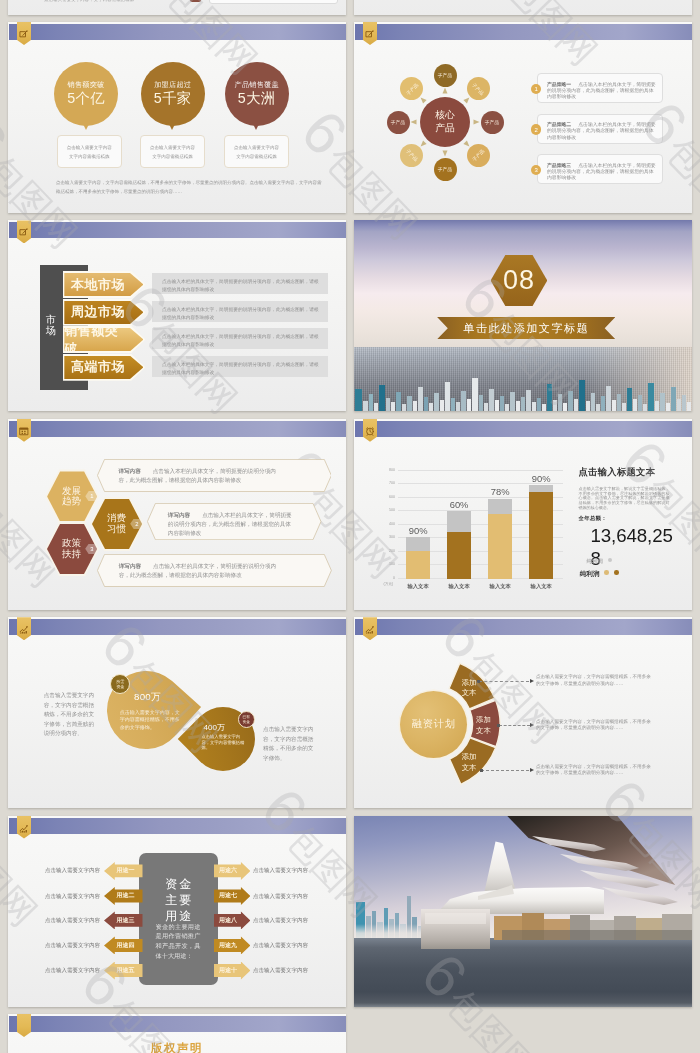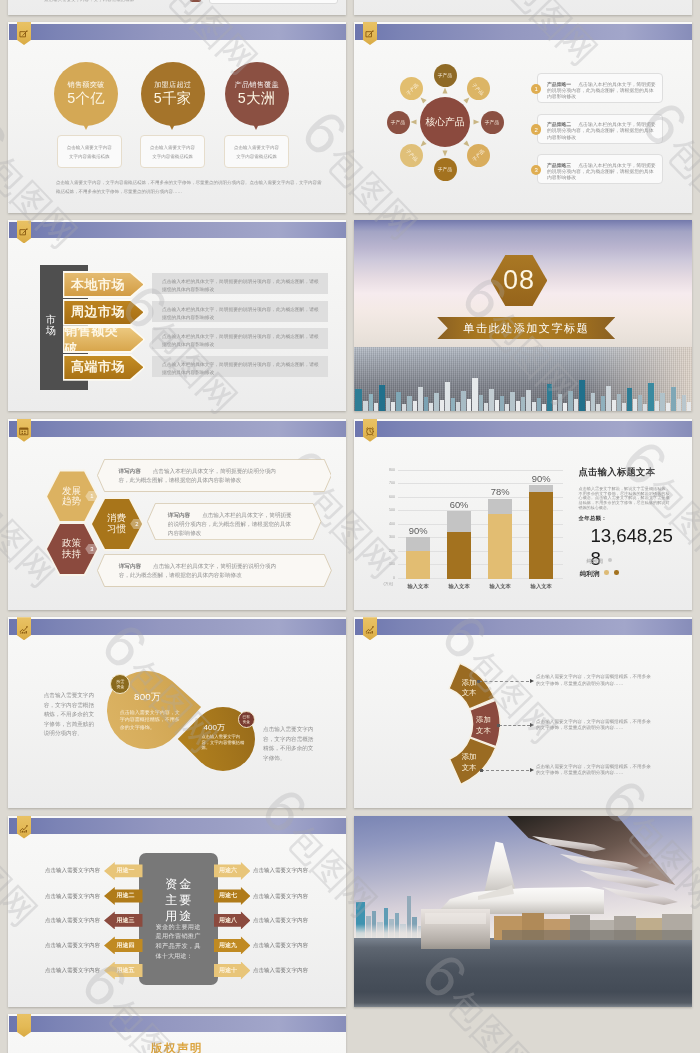--- a/index.html
+++ b/index.html
@@ -50,21 +50,21 @@
 .note{position:absolute;width:63.3px;height:31.2px;border:.8px solid #e6ddcc;border-radius:4px;
   background:#fafafa;display:flex;flex-direction:column;align-items:center;justify-content:center;
   font-size:4.5px;color:#919191;line-height:2.0}
 .n0{left:48.6px;top:113.3px}.n1{left:131.9px;top:113.3px}.n2{left:215.9px;top:113.3px}
 .sales-foot{position:absolute;left:48px;top:157px;width:266px;font-size:4.5px;color:#919191;line-height:1.96;text-align:left}
 
 
 .cp-wrap{position:absolute;left:36px;top:45px;width:110px;height:110px}
 .cp-arrows{position:absolute;left:0;top:0}
 .cp-center{position:absolute;left:30px;top:30px;width:50px;height:50px;border-radius:50%;background:#8b4a3e;
-  display:flex;flex-direction:row;align-items:center;justify-content:center;color:#fdf4e6;font-size:9.8px;line-height:1.32}
+  display:flex;flex-direction:column;align-items:center;justify-content:center;color:#fdf4e6;font-size:9.8px;line-height:1.32}
 .cp-item{position:absolute;width:23px;height:23px;border-radius:50%;display:flex;align-items:center;justify-content:center;
   color:#fdf4e6;font-size:4.7px;letter-spacing:.1px}
 .ci0{left:79.5px;top:41.5px;background:#8f6a26}
 .ci1{left:112.7px;top:55.3px;background:#dcb565}
 .ci2{left:126.5px;top:88.5px;background:#8b5042}
 .ci3{left:112.7px;top:121.7px;background:#d9ad5d}
 .ci4{left:79.5px;top:135.5px;background:#a3721f}
 .ci5{left:46.3px;top:121.7px;background:#e0c079}
 .ci6{left:32.5px;top:88.5px;background:#8b5042}
 .ci7{left:46.3px;top:55.3px;background:#e2be6f}
@@ -627,20 +627,23 @@
           <path class="ic" d="M1.3 9.4 4 6.6l2 1.5 3.4-4.2"></path>
           <path class="icf" d="M10.6 2.3 8.2 2.9l1.8 1.6z"></path>
           <path class="icf" d="M1.3 10.3h1.6v1.1H1.3zM3.5 9.2h1.6v2.2H3.5zM5.7 10h1.6v1.4H5.7zM7.9 8.4h1.6v3H7.9z"></path>
         </svg>
   </div>
   <svg class="fi-arcs" width="160" height="160" viewBox="0 0 160 160">
         <path d="M105.78825448029208,19.246679672138946 A66,66 0 0 1 140.75332032786105,54.21174551970793 L115.43943685791896,64.95685155316296 A38.5,38.5 0 0 0 95.04314844683705,44.56056314208105 Z" fill="#9a6b22" stroke="#f7f0e2" stroke-width="1.4"></path>
         <path d="M141.6163081488153,56.34771533001018 A66,66 0 0 1 142.01971297186995,102.57332945949413 L116.17816590025748,93.16777551803824 A38.5,38.5 0 0 0 115.94284642014227,66.20283394250595 Z" fill="#8b4a3e" stroke="#f7f0e2" stroke-width="1.4"></path>
         <path d="M141.6163081488153,103.65228466998983 A66,66 0 0 1 106.84461844300282,140.29400020441165 L95.6593607584183,115.17150011924014 A38.5,38.5 0 0 0 115.94284642014227,93.79716605749405 Z" fill="#9a6b22" stroke="#f7f0e2" stroke-width="1.4"></path>
       </svg>
+  <div class="fi-center">
+        <span>融资计划</span>
+      </div>
   <div class="fi-lab fl0">
         <span>添加</span>
         <span>文本</span>
       </div>
   <div class="fi-lab fl1">
         <span>添加</span>
         <span>文本</span>
       </div>
   <div class="fi-lab fl2">
         <span>添加</span>

